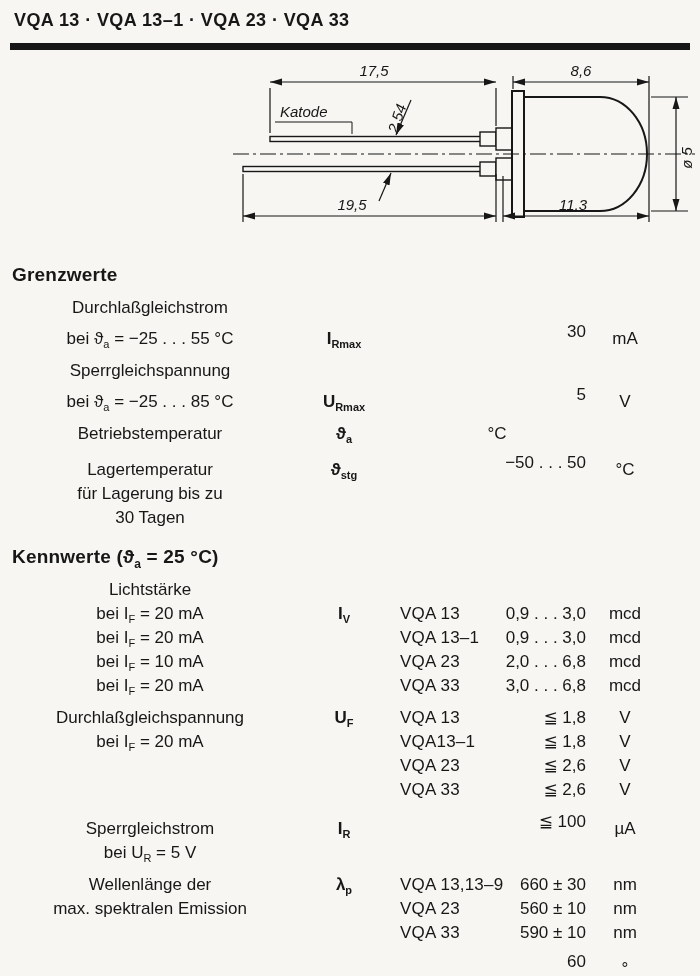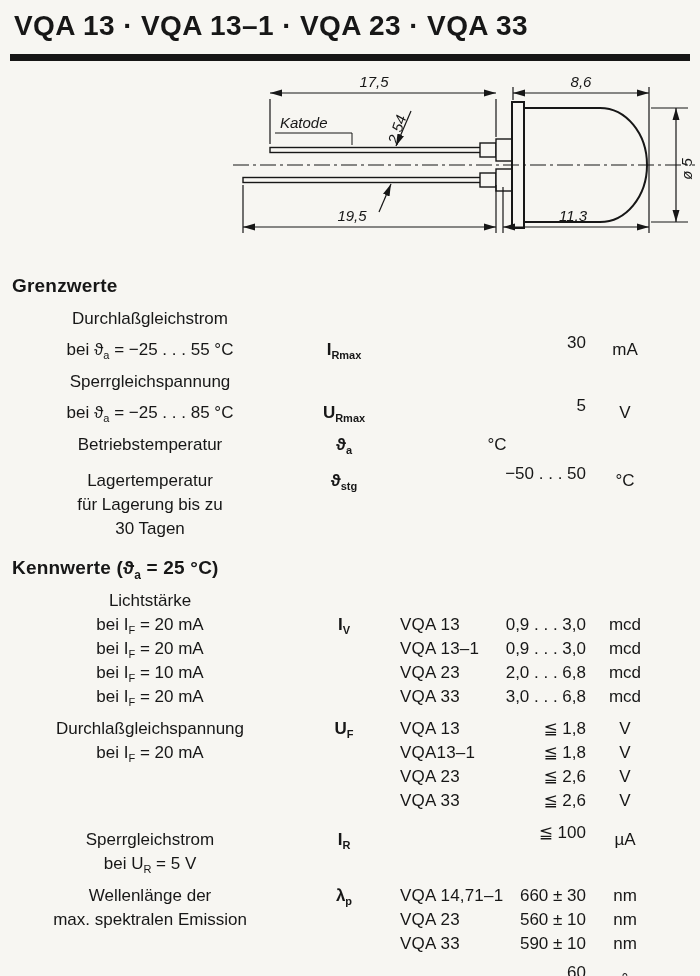--- a/index.html
+++ b/index.html
@@ -4,21 +4,21 @@
 <style>
   * { box-sizing: border-box; }
   html, body { overflow: hidden; }
   body {
     width: 700px; height: 976px; margin: 0;
     background: #f7f6f2;
     color: #171717;
     font-family: "Liberation Sans", "DejaVu Sans", sans-serif;
   }
   .title {
-    font-size: 28px; font-weight: 700; letter-spacing: 0.4px;
+    font-size: 18px; font-weight: 700; letter-spacing: 0.4px;
     margin: 10px 10px 0 14px; white-space: nowrap;
   }
   .rule { height: 7px; background: #161616; margin: 12px 10px 0 10px; }
   .drawing svg { display: block; margin-top: 4px; }
   svg text { font-size: 15px; font-style: italic; fill: #171717; font-family: inherit; }
   .sect { padding-left: 12px; }
   .h { font-size: 19px; font-weight: 700; letter-spacing: 0.2px; margin: 14px 0 10px 0; }
   .h.k { margin-top: 16px; }
   .h sub { font-size: 12px; }
   .row {
@@ -286,21 +286,21 @@
         <span class="lab"><span>bei U</span><sub>R</sub><span> = 5 V</span></span>
         <span class="sym"></span>
         <span class="mid"></span>
         <span class="unit"></span>
       </div>
     <div class="gap"></div>
     <div class="row">
         <span class="lab"><span>Wellenlänge der</span><sub></sub><span></span></span>
         <span class="sym"><span>λ</span><sub>p</sub></span>
         <span class="mid">
-          <span class="type">VQA 14,71–1</span>
+          <span class="type">VQA 13,13–9</span>
           <span class="num">660 ± 30</span>
         </span>
         <span class="unit">nm</span>
       </div>
     <div class="row">
         <span class="lab"><span>max. spektralen Emission</span><sub></sub><span></span></span>
         <span class="sym"></span>
         <span class="mid">
           <span class="type">VQA 23</span>
           <span class="num">560 ± 10</span>

